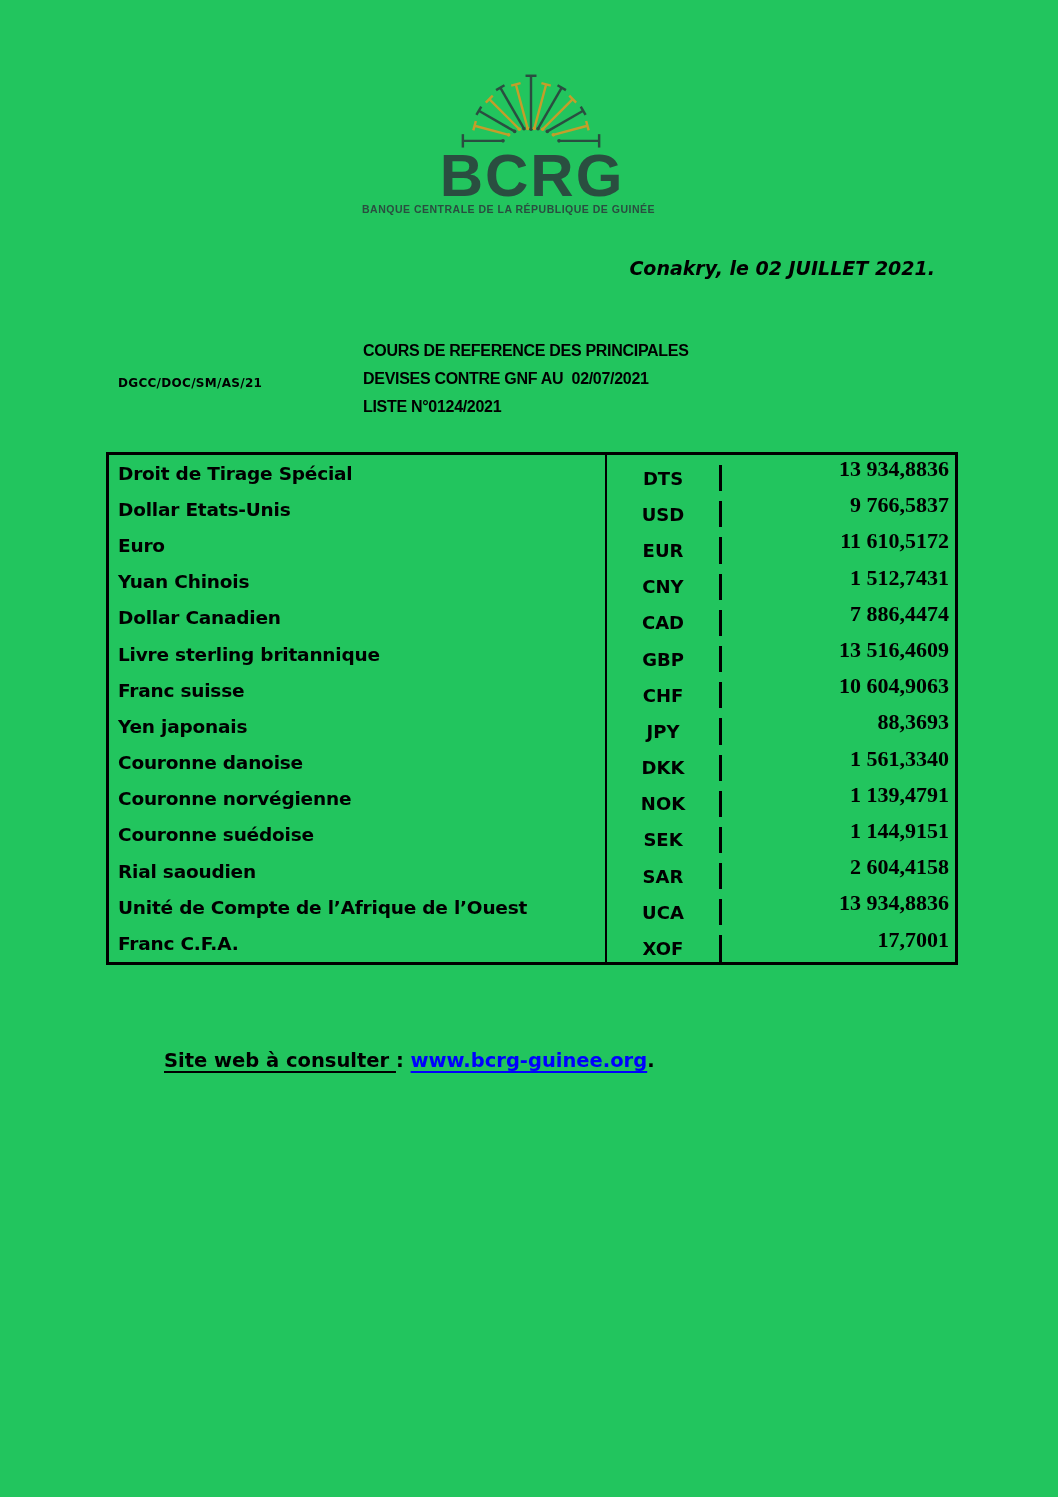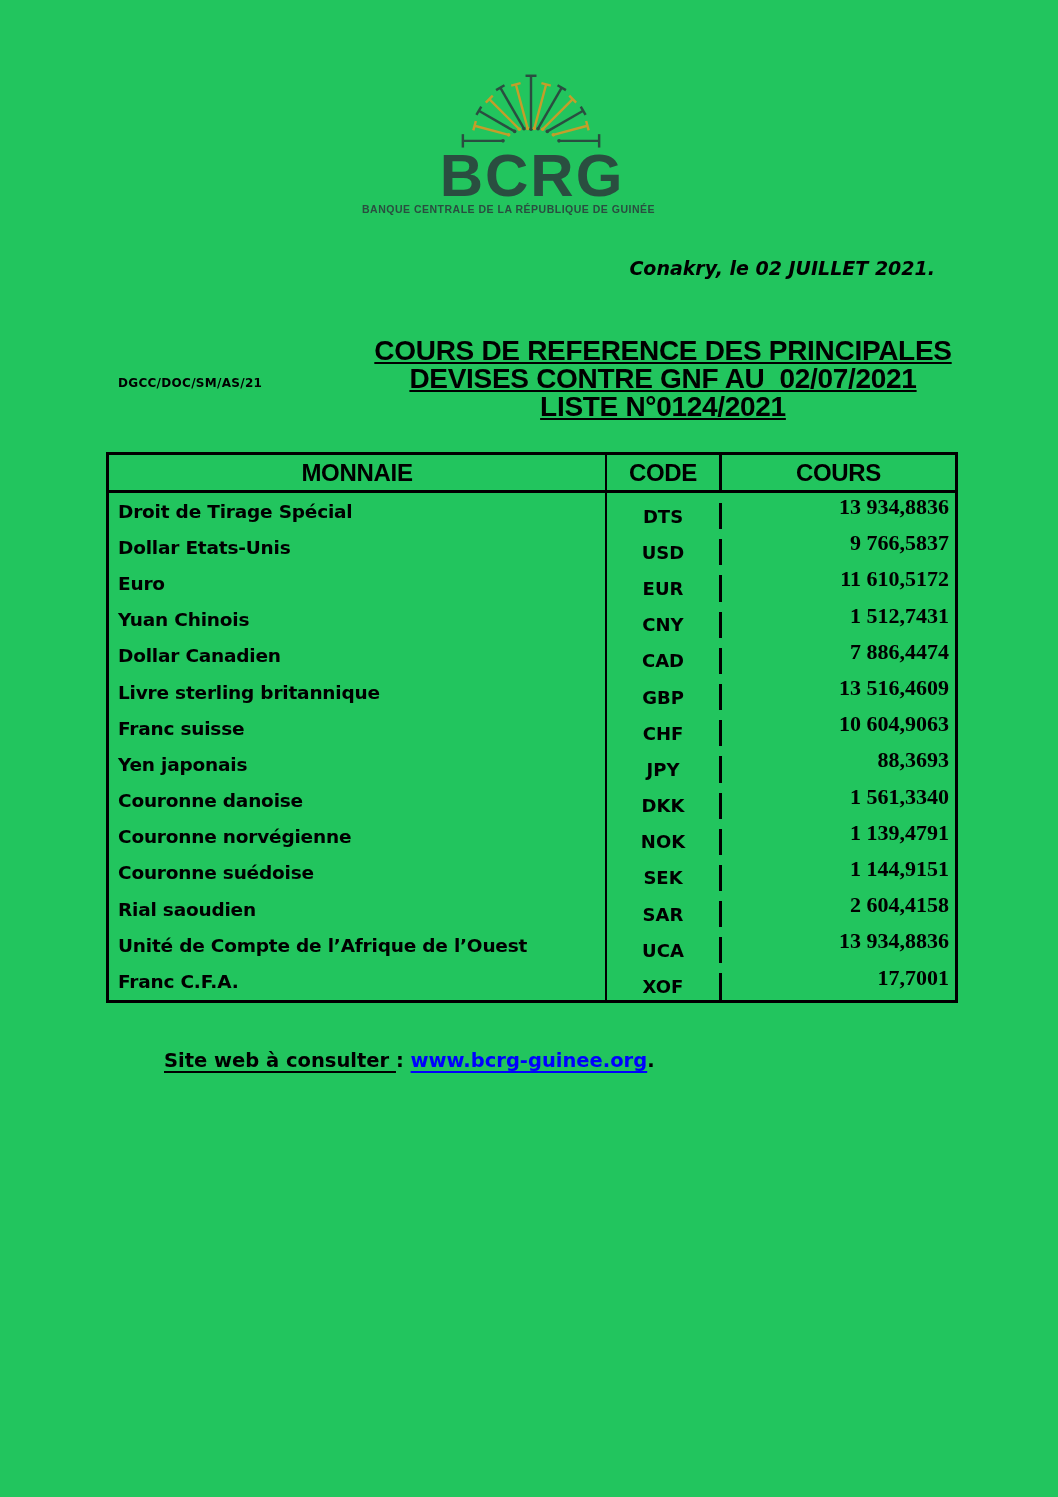--- a/index.html
+++ b/index.html
@@ -38,25 +38,24 @@
 
   
   .ref-code {
     position:absolute; left:118px; top:376px;
     font-weight:bold; font-size:12px; letter-spacing:0.3px;
   }
 
   
   .doc-title {
     position:absolute; left:363px; top:337px; width:600px;
-    text-align:center;
-    font-family:"Liberation Sans", sans-serif;
-    font-weight:bold; font-size:28px; line-height:28px;
+    text-align:left;
+    font-family:"Liberation Sans", sans-serif;
+    font-weight:bold; font-size:16px; line-height:28px;
     letter-spacing:-0.3px;
-    text-decoration:underline;
   }
   .doc-title div { white-space:pre; }
 
   
   .rates-table {
     position:absolute; left:106px; top:452px; width:852px;
     border:3px solid #000;
   }
   .t-header { display:flex; height:38px; border-bottom:3px solid #000; }
   .t-header .cell {
@@ -146,25 +145,20 @@
 
   <div class="ref-code">DGCC/DOC/SM/AS/21</div>
 
   <div class="doc-title">
     <div>COURS DE REFERENCE DES PRINCIPALES</div>
     <div>DEVISES CONTRE GNF AU  02/07/2021</div>
     <div>LISTE N°0124/2021</div>
   </div>
 
   <div class="rates-table">
-    <div class="t-header">
-      <div class="cell col-monnaie">MONNAIE</div>
-      <div class="cell col-code">CODE</div>
-      <div class="cell col-cours">COURS</div>
-    </div>
     <div class="t-body">
       <div class="t-row">
         <div class="col-monnaie">Droit de Tirage Spécial</div>
         <div class="col-code">DTS</div>
         <div class="col-cours">
             <span>13 934,8836</span>
           </div>
       </div>
       <div class="t-row">
         <div class="col-monnaie">Dollar Etats-Unis</div>

